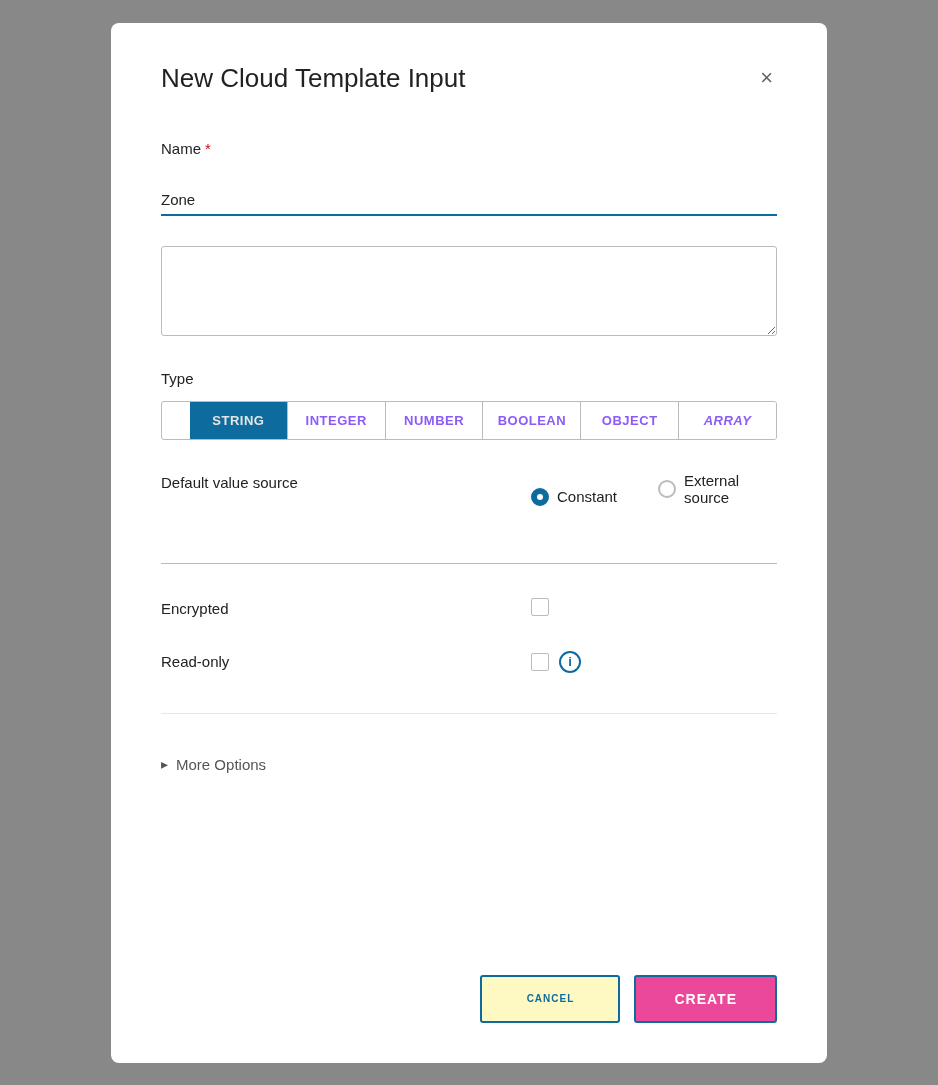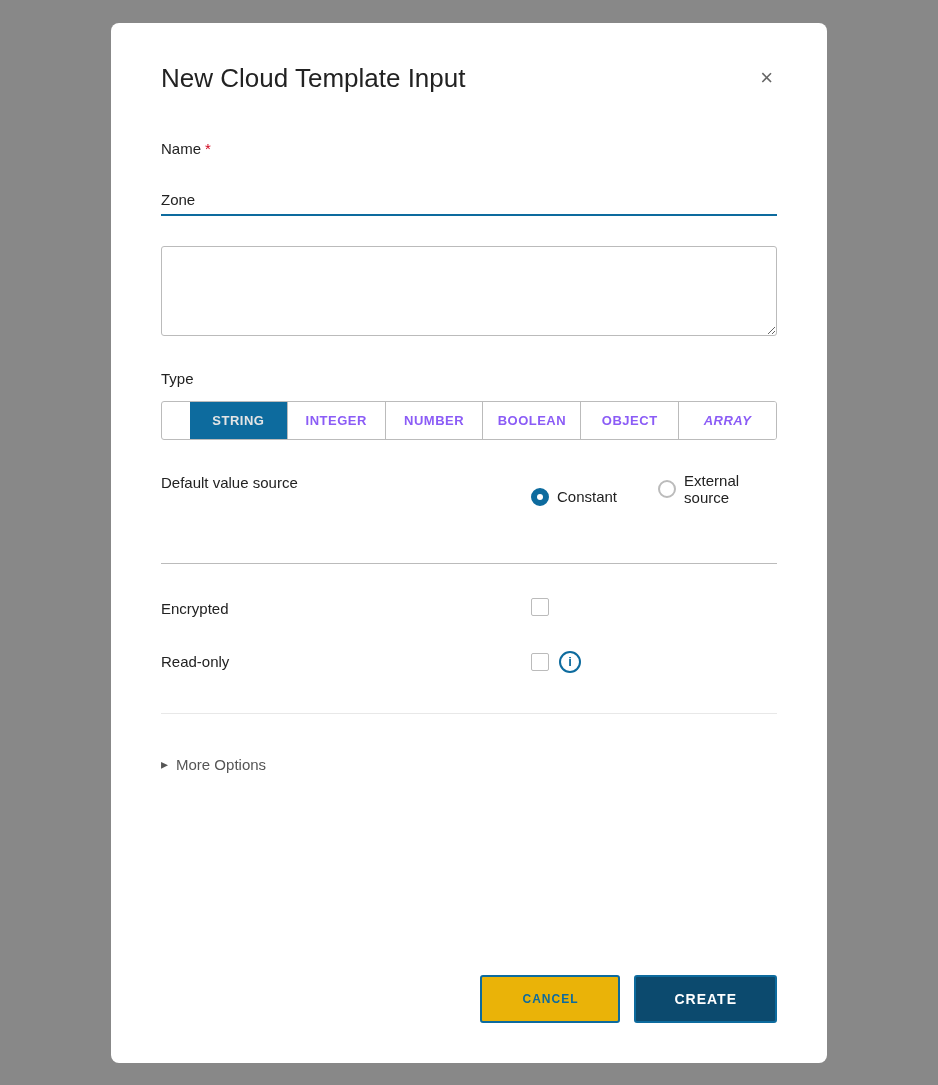--- a/index.html
+++ b/index.html
@@ -210,33 +210,33 @@
     }
     .dialog-footer {
       display: flex;
       justify-content: flex-end;
       gap: 14px;
       margin-top: auto;
       padding-top: 30px;
     }
     .btn-cancel {
       padding: 14px 38px;
-      background: #eab308;
+      background: #fef9c3;
       border: 2px solid #0d6b9e;
       color: #0d6b9e;
-      font-size: 12px;
+      font-size: 10px;
       font-weight: 700;
       letter-spacing: 1px;
       border-radius: 3px;
       cursor: pointer;
       min-width: 140px;
     }
     .btn-create {
       padding: 14px 38px;
-      background: #0c4a6e;
+      background: #ec4899;
       border: 2px solid #0d6b9e;
       color: #fff;
       font-size: 14px;
       font-weight: 700;
       letter-spacing: 1px;
       border-radius: 3px;
       cursor: pointer;
       min-width: 140px;
     }
     .divider {

